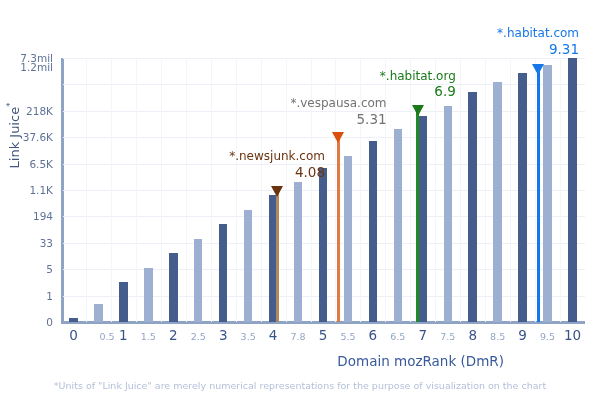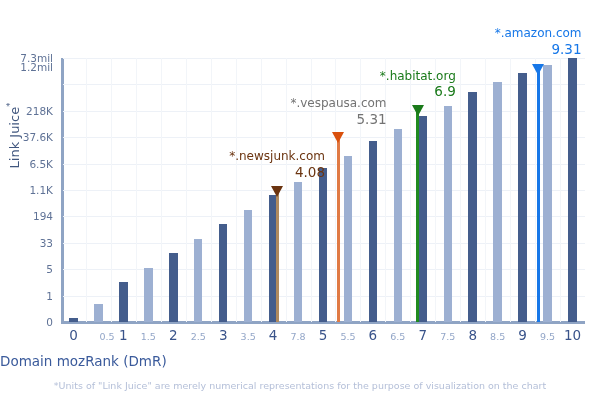--- a/index.html
+++ b/index.html
@@ -89,21 +89,21 @@
     position:absolute;top:0;
     transform:translateX(-50%);
     text-align:center;white-space:nowrap;
   }
   .xtick.major{font-size:13.5px;color:#39538a;}
   .xtick.minor{font-size:9.5px;color:#93a6c8;top:4px;}
 
   
   .x-axis-title{
     position:absolute;left:0;top:353px;width:504px;
-    text-align:left;font-size:13.5px;color:#3a5a9b;
+    text-align:right;font-size:13.5px;color:#3a5a9b;
   }
 
   
   .footnote{
     position:absolute;left:0;top:380px;width:600px;
     text-align:center;font-size:9.5px;color:#b4bfd8;
   }
 
   
   .marker{position:absolute;bottom:0;width:0;}
@@ -235,21 +235,21 @@
       </div>
       <div class="ann" style="left: 338.47px; top: 96.28px; color: #737373;">
         <span class="dom">*.vespausa.com</span>
         <span class="val">5.31</span>
       </div>
       <div class="ann" style="left: 417.819px; top: 68.56px; color: rgb(26, 122, 26);">
         <span class="dom">*.habitat.org</span>
         <span class="val">6.9</span>
       </div>
       <div class="ann" style="left: 538.09px; top: 26.32px; color: rgb(22, 119, 232);">
-        <span class="dom">*.amazon.com</span>
+        <span class="dom">*.habitat.com</span>
         <span class="val">9.31</span>
       </div>
     </div>
 
   <div class="xlabels">
       <div class="xtick major" style="left: 12.4762px;">0</div>
       <div class="xtick minor" style="left: 46px;">0.5</div>
       <div class="xtick major" style="left: 62.381px;">1</div>
       <div class="xtick minor" style="left: 87.3333px;">1.5</div>
       <div class="xtick major" style="left: 112.286px;">2</div>

